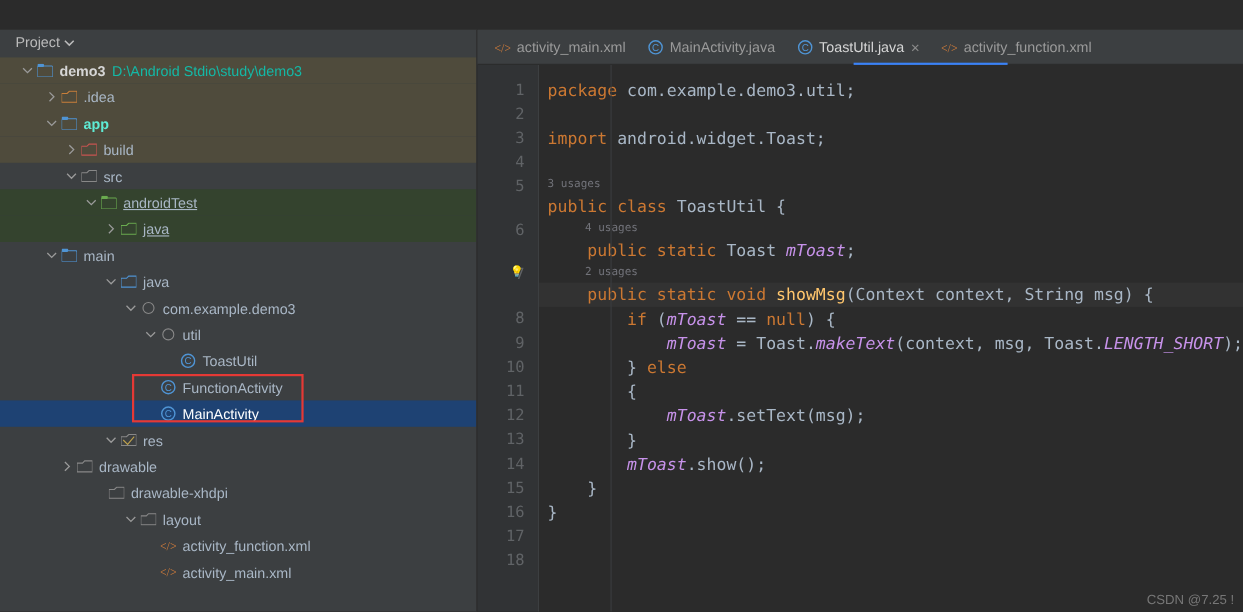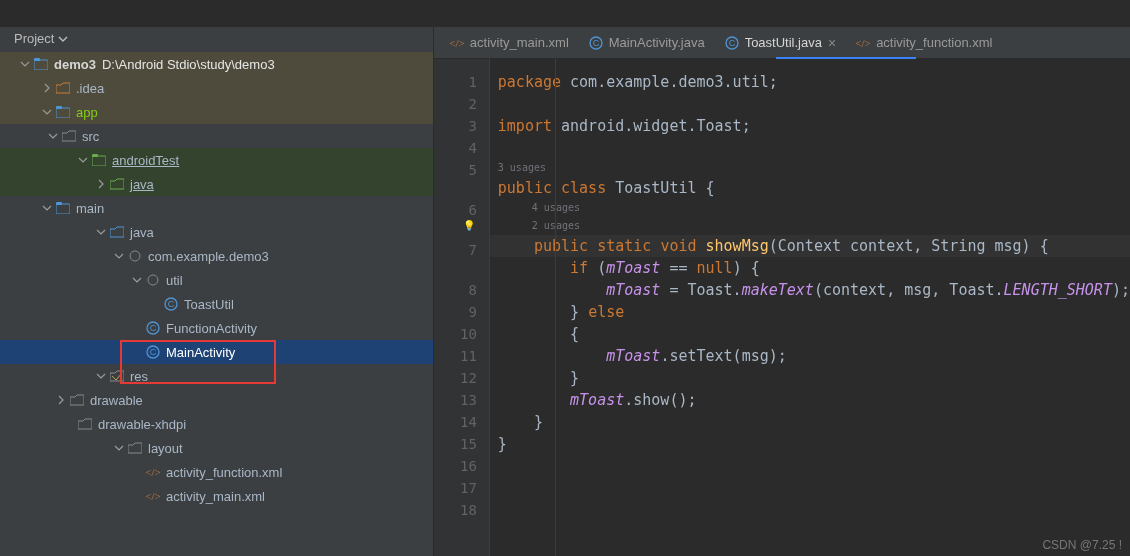--- a/index.html
+++ b/index.html
@@ -6,21 +6,21 @@
 body { width:1130px; height:556px; background:#2b2b2b; font-family:"Segoe UI",Arial,sans-serif; font-size:13px; color:#a9b7c6; overflow:hidden; position:relative; }
 .root { display:flex; width:100%; height:100%;margin-top:27px; }
 .panel-left { width:456px; height:100%; background:#3c3f41; display:flex; flex-direction:column; border-right:1px solid #2b2b2b; }
 .panel-title { padding:4px 10px 6px 14px; color:#bbb; font-size:13px; display:flex; align-items:center; gap:4px; }
 .panel-title svg { display:inline-block; }
 .tree { flex:1; overflow:auto; position:relative; }
 .row { display:flex; align-items:center; height:24px; white-space:nowrap; font-size:13px; cursor:pointer; }
 .row .arrow { width:14px; display:inline-flex; justify-content:center; color:#8a8a8a; }
 .row .ic { width:18px; display:inline-flex; justify-content:center; align-items:center; }
 .lbl { margin-left:4px; }
-.muted { color:#e5e5e5; margin-left:6px; }
+.muted { color:#14b8a6; margin-left:6px; }
 .sel { background:#1e4273; color:#fff; }
 .hl-brown { background:#4f4b3c; }
 .hl-green { background:#34432e;text-decoration:underline; }
 .red-box { position:absolute; border:2px solid #e53935; pointer-events:none; }
 .panel-right { flex:1; height:100%; background:#2b2b2b; display:flex; flex-direction:column; }
 .tabs { display:flex; align-items:center; height:32px; background:#3c3f41; border-bottom:1px solid #2b2b2b; padding-left:6px; }
 .tab { display:flex; align-items:center; height:32px; padding:0 10px; gap:6px; color:#9a9a9a; font-size:13px; cursor:pointer; }
 .tab.active { color:#d6d6d6; }
 .tab .close { color:#8a8a8a; font-size:14px; }
 .tab-underline { position:absolute; height:2px; background:#3b82f6; }
@@ -91,25 +91,38 @@
             <svg width="10" height="10" viewBox="0 0 10 10">
               <path d="M1 3l4 4 4-4" stroke="#9a9a9a" stroke-width="1.2" fill="none"></path>
             </svg>
           </span>
       <span class="ic">
             <svg width="14" height="12" viewBox="0 0 14 12">
               <rect x="0" y="2" width="14" height="10" rx="1" fill="none" stroke="#4f94d4" stroke-width="1"></rect>
               <rect x="0" y="0" width="6" height="3" rx="1" fill="#4f94d4"></rect>
             </svg>
           </span>
-      <span class="lbl" style="color:#84cc16;font-weight:normal">app</span>
-    </div>
-
-
-    <div class="row" style="padding-left:46px">
+      <span class="lbl" style="color:#5eead4;font-weight:bold">app</span>
+    </div>
+
+    <div class="row hl-brown" style="padding-left:58px">
+      <span class="arrow">
+            <svg width="10" height="10" viewBox="0 0 10 10">
+              <path d="M3 1l4 4-4 4" stroke="#9a9a9a" stroke-width="1.2" fill="none"></path>
+            </svg>
+          </span>
+      <span class="ic">
+            <svg width="14" height="12" viewBox="0 0 14 12">
+              <path d="M0 3h5l2-2h7v10H0z" fill="none" stroke="#c75450" stroke-width="1"></path>
+            </svg>
+          </span>
+      <span class="lbl">build</span>
+    </div>
+
+    <div class="row" style="padding-left:58px">
       <span class="arrow">
             <svg width="10" height="10" viewBox="0 0 10 10">
               <path d="M1 3l4 4 4-4" stroke="#9a9a9a" stroke-width="1.2" fill="none"></path>
             </svg>
           </span>
       <span class="ic">
             <svg width="14" height="12" viewBox="0 0 14 12">
               <path d="M0 3h5l2-2h7v10H0z" fill="none" stroke="#888" stroke-width="1"></path>
             </svg>
           </span>
@@ -254,21 +267,21 @@
             </svg>
           </span>
       <span class="ic">
             <svg width="14" height="12" viewBox="0 0 14 12">
               <path d="M0 3h5l2-2h7v10H0z" fill="none" stroke="#888" stroke-width="1"></path>
             </svg>
           </span>
       <span class="lbl">drawable</span>
     </div>
 
-    <div class="row" style="padding-left:76px">
+    <div class="row" style="padding-left:97px">
       <span class="ic">
             <svg width="14" height="12" viewBox="0 0 14 12">
               <path d="M0 3h5l2-2h7v10H0z" fill="none" stroke="#888" stroke-width="1"></path>
             </svg>
           </span>
       <span class="lbl">drawable-xhdpi</span>
     </div>
 
     <div class="row" style="padding-left:112px">
       <span class="arrow">
@@ -371,20 +384,21 @@
     </div>
     <div class="code">
       <div class="vstripe"></div>
       <div class="cline"><span class="kw">package</span> com.example.demo3.util;</div>
       <div class="cline"></div>
       <div class="cline"><span class="kw">import</span> android.widget.Toast;</div>
       <div class="cline"></div>
       <div class="chint">3 usages</div>
       <div class="cline"><span class="kw">public</span> <span class="kw">class</span> ToastUtil {</div>
       <div class="chint" style="padding-left:42px">4 usages</div>
+      <div class="cline">    <span class="kw">public</span> <span class="kw">static</span> Toast <span class="fld">mToast</span>;</div>
       <div class="chint" style="padding-left:42px;position:relative"><span class="bulb">💡</span><span>2 usages</span></div>
       <div class="cline hlrow">    <span class="kw">public</span> <span class="kw">static</span> <span class="kw">void</span> <span class="fn">showMsg</span>(Context context, String msg) {</div>
       <div class="cline">        <span class="kw">if</span> (<span class="fld">mToast</span> == <span class="kw">null</span>) {</div>
       <div class="cline">            <span class="fld">mToast</span> = Toast.<span class="st">makeText</span>(context, msg, Toast.<span class="st">LENGTH_SHORT</span>);</div>
       <div class="cline">        } <span class="kw">else</span></div>
       <div class="cline">        {</div>
       <div class="cline">            <span class="fld">mToast</span>.setText(msg);</div>
       <div class="cline">        }</div>
       <div class="cline">        <span class="fld">mToast</span>.show();</div>
       <div class="cline">    }</div>

